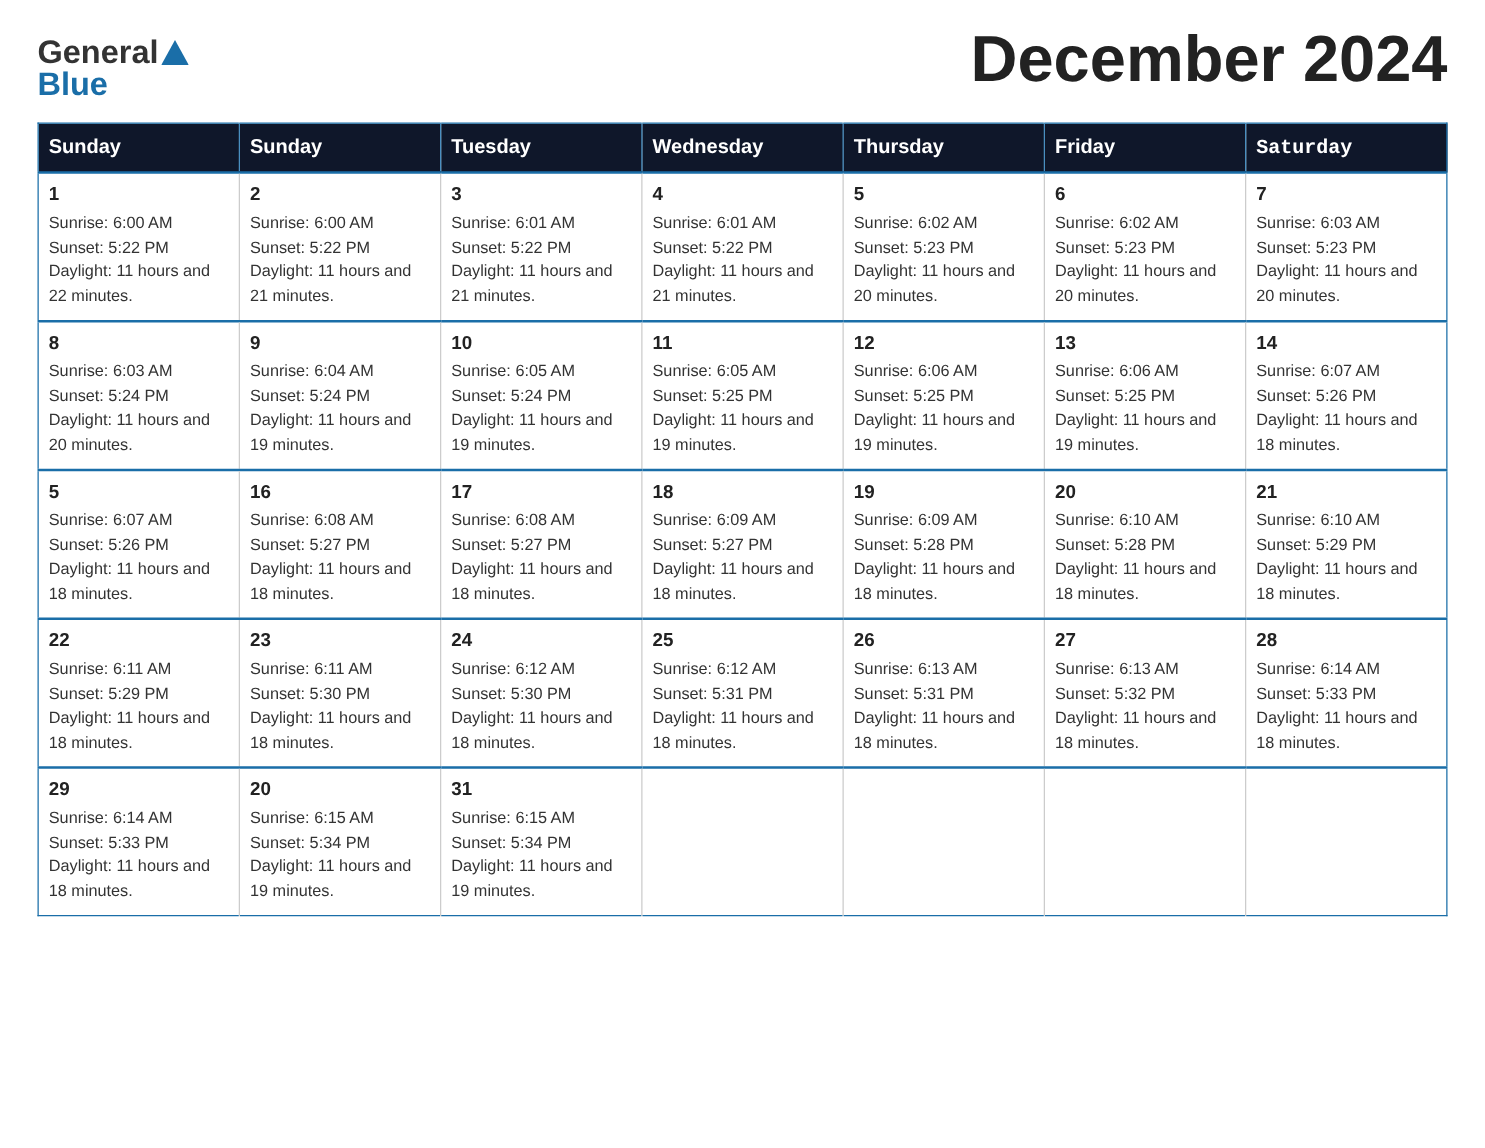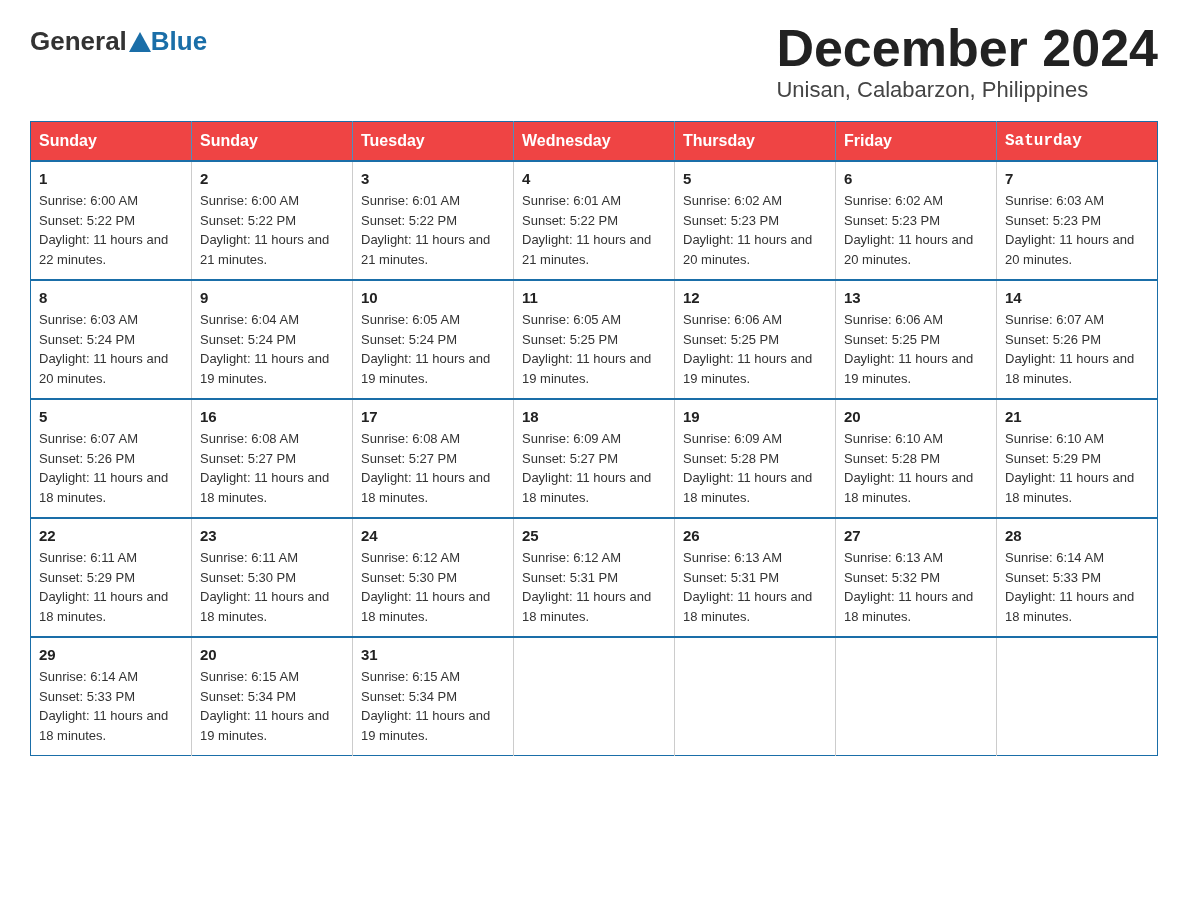--- a/index.html
+++ b/index.html
@@ -12,21 +12,21 @@
       min-height: 918px;
     }
     .header {
       display: flex;
       justify-content: space-between;
       align-items: flex-start;
       margin-bottom: 18px;
     }
     .logo {
       display: flex;
-      flex-direction: row;
+      flex-direction: column;
       align-items: flex-start;
       margin-top: 8px;
     }
     .logo-text-general {
       font-size: 26px;
       font-weight: bold;
       color: #333;
       line-height: 1;
     }
     .logo-text-blue {
@@ -52,21 +52,21 @@
       font-size: 22px;
       font-weight: normal;
       color: #444;
     }
     .calendar {
       width: 100%;
       border-collapse: collapse;
       border: 1.5px solid #1a6ea8;
     }
     .calendar thead tr th {
-      background-color: #ef4444;
+      background-color: #0f172a;
       color: #fff;
       padding: 10px 8px;
       text-align: left;
       font-size: 16px;
       font-weight: bold;
       border-right: 1px solid #4a8fc0;
     }
     .calendar thead tr th:last-child {
       border-right: none;
       font-family: Liberation Mono, monospace;
@@ -106,21 +106,20 @@
     <div class="logo-row">
       <span class="logo-text-general">General</span>
       <svg width="22" height="20" viewBox="0 0 22 20" style="margin-left:2px; margin-top:2px;">
         <polygon points="0,20 11,0 22,20" fill="#1a6ea8"></polygon>
       </svg>
     </div>
     <span class="logo-text-blue">Blue</span>
   </div>
   <div class="title-block">
     <h1>December 2024</h1>
-    <h2>Unisan, Calabarzon, Philippines</h2>
   </div>
 </div>
 
 <table class="calendar">
   <thead>
     <tr>
     <th>Sunday</th>
         <th>Sunday</th>
         <th>Tuesday</th>
         <th>Wednesday</th>

